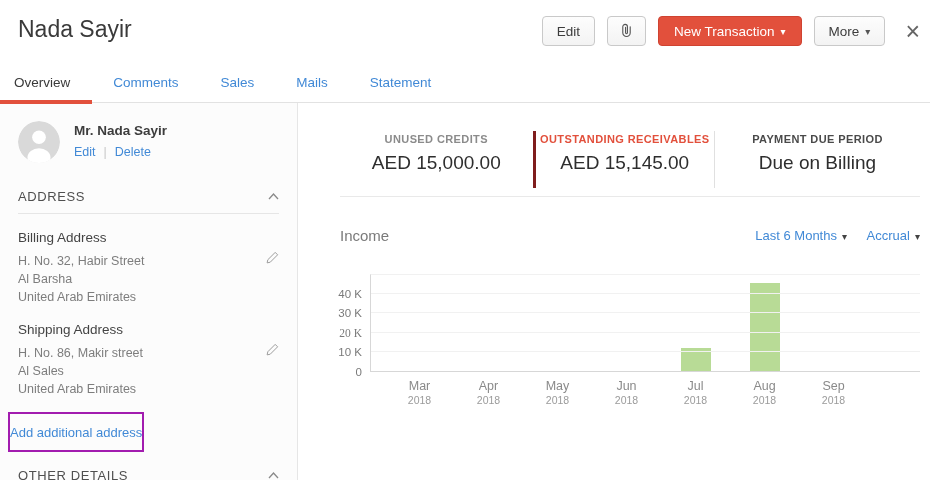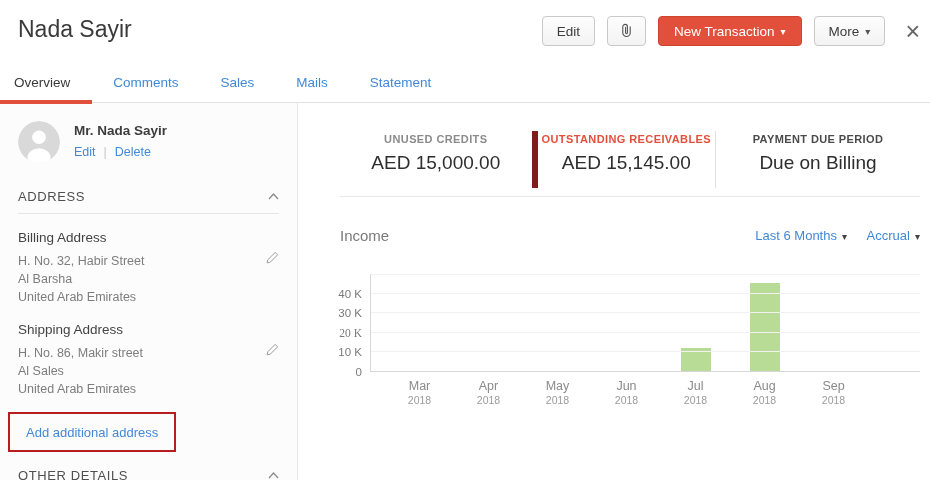--- a/index.html
+++ b/index.html
@@ -43,28 +43,28 @@
   .link-sep { color:#c9c9c9; margin:0 8px; }
   .section-head { margin-top:26px; display:flex; align-items:center; justify-content:space-between;
                   border-bottom:1px solid #e6e6e6; padding-bottom:9px; }
   .section-title { font-size:13px; color:#4f4f4f; letter-spacing:0.6px; }
   .chevron { cursor:pointer; display:inline-flex; }
   .addr-block { margin-top:16px; display:flex; justify-content:space-between; }
   .addr-label { font-size:13.5px; color:#444; margin-bottom:7px; }
   .addr-line { font-size:12.5px; color:#7d7d7d; line-height:18px; }
   .pencil { margin-top:20px; cursor:pointer; }
   .add-addr-wrap { margin-top:14px; }
-  .annotation-box { display:inline-block; border:2px solid #b91c1c; padding:9px 16px; margin-left:-10px;text-align:right; }
+  .annotation-box { display:inline-block; border:2px solid #a21caf; padding:9px 0; margin-left:-10px;text-align:right; }
   .add-addr-link { font-size:13px; color:#4189d6; text-decoration:none; cursor:pointer; }
   .other-head { margin-top:16px; }
 
   
   .stats { display:flex; margin-top:28px; }
   .stat { text-align:center; padding:2px 0 14px 0; }
-  .stat-1 { flex:1.08; border-right:6px solid #7f1d1d; }
+  .stat-1 { flex:1.08; border-right:3px solid #7f1d1d; }
   .stat-2 { flex:1.0; border-right:1px solid #e0e0e0; }
   .stat-3 { flex:1.15; }
   .stat-label { font-size:11px; font-weight:700; letter-spacing:0.4px; color:#8b8b8b; }
   .stat-2 .stat-label { color:#e2503c; }
   .stat-3 .stat-label { color:#4a4a4a; }
   .stat-value { margin-top:7px; font-size:19px; color:#2e2e2e; font-weight:500; }
   .stats-rule { border:none; border-top:1px solid #e9e9e9; margin-top:8px; }
 
   
   .income-head { margin-top:30px; display:flex; align-items:center; }

